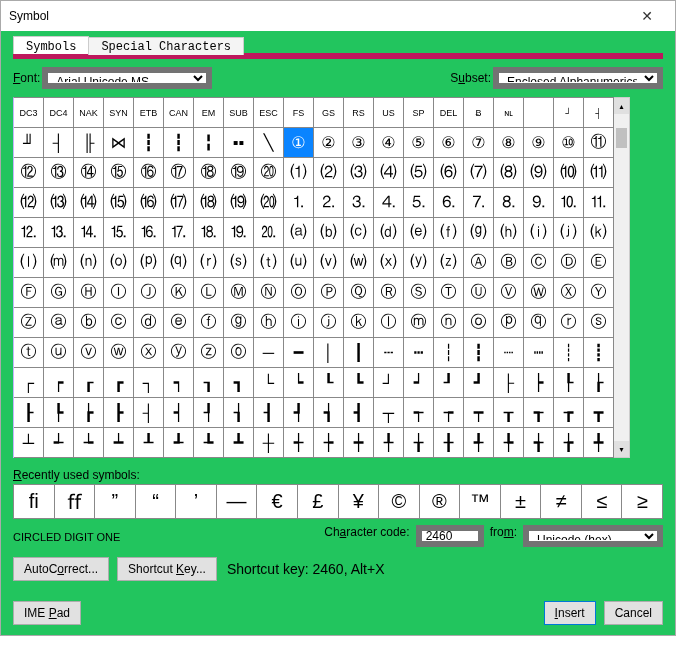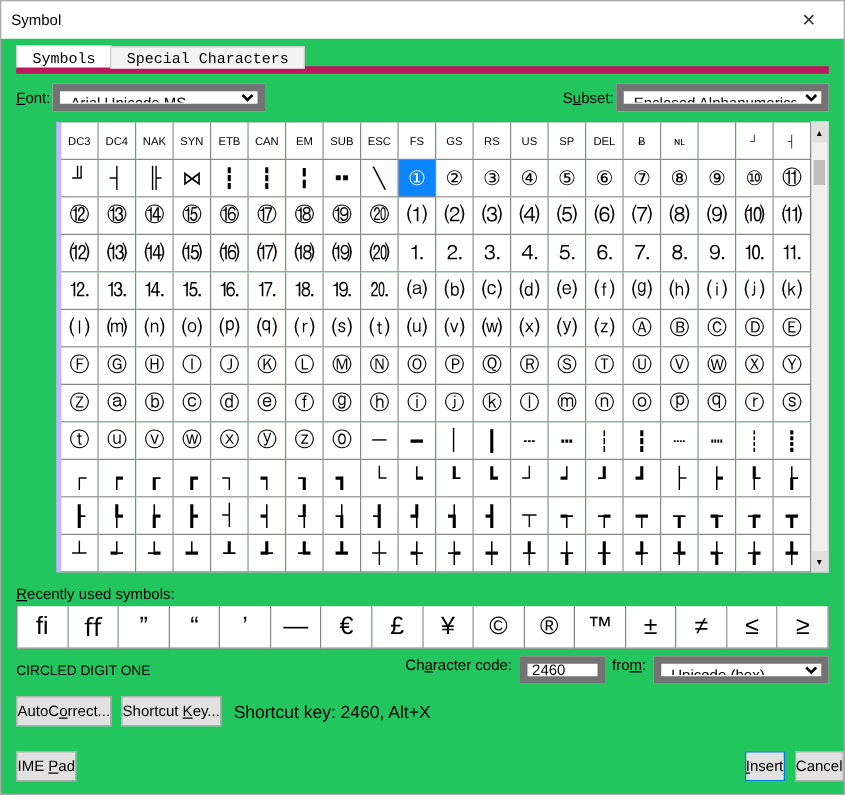--- a/index.html
+++ b/index.html
@@ -11,39 +11,39 @@
   .content { padding:4px 12px 12px 12px; }
   .tabs { display:flex; height:24px; border-bottom:6px solid #be185d;font-family:Liberation Mono, monospace; }
   .tab { padding:3px 12px; border:1px solid #ccc; border-bottom:none; background:#fff; position:relative; top:1px; margin-right:-1px; }
   .tab.inactive { background:#f4f4f4; top:2px; padding-top:2px; }
   .row { display:flex; align-items:center; margin-top:8px; gap:2px; }
   select, input[type=text] { font: inherit; padding:1px 4px; border:6px solid #737373; background:#fff; height:22px; }
   .font-row select { flex:0 0 170px; width:170px; }
   .spacer { flex:1; }
   .subset-select { width:170px; }
   .grid-wrap { margin-top:8px; display:flex; }
-  .grid { display:grid; grid-template-columns: repeat(20, 30px); grid-auto-rows:30px; border-top:1px solid #888; border-left:4px solid #c4b5fd;margin-left:32px; }
+  .grid { display:grid; grid-template-columns: repeat(20, 30px); grid-auto-rows:30px; border-top:1px solid #888; border-left:1px solid #c4b5fd; }
   .cell { border-right:1px solid #888; border-bottom:1px solid #888; display:flex; align-items:center; justify-content:center; font-size:16px; font-family: "Arial Unicode MS","Segoe UI Symbol",sans-serif; background:#fff; overflow:hidden; }
   .cell.tiny { font-size:9px; line-height:8px; text-align:center; }
   .cell.sel { background:#0a84ff; color:#fff; }
   .scroll { width:16px; border:1px solid #ccc; border-left:none; position:relative; background:#f0f0f0; }
   .scroll .arrow { height:16px; background:#e0e0e0; display:flex; align-items:center; justify-content:center; font-size:8px; }
   .scroll .thumb { position:absolute; left:2px; right:2px; top:30px; height:20px; background:#c0c0c0; }
   .recent-label { margin-top:10px; }
   .recent-grid { display:grid; grid-template-columns: repeat(16, 1fr); grid-auto-rows:34px; border-top:1px solid #888; border-left:1px solid #888; margin-top:2px; }
   .recent-grid .cell { font-size:20px; }
   .char-name { margin-top:12px; font-size:11px; }
   .code-row { display:flex; align-items:flex-start; gap:6px; margin-top:-18px; }
   .code-row .spacer2{flex:1;}
   .code-row input { width:68px; }
   .from-sel { width:140px; }
-  .btn { font:inherit; padding:3px 0; border:1px solid #adadad; background:#e1e1e1; height:24px; cursor:default; }
+  .btn { font:inherit; padding:3px 10px; border:1px solid #adadad; background:#e1e1e1; height:24px; cursor:default; }
   .btn.default { border:1px solid #0078d7; }
   .bottom-btns { display:flex; gap:8px; margin-top:10px; align-items:center; }
-  .footer { position:absolute; bottom:10px; left:12px; right:0; display:flex; gap:8px; }
+  .footer { position:absolute; bottom:10px; left:12px; right:12px; display:flex; gap:8px; }
   .footer .spacer3{flex:1;}
   .shortcut-txt { font-size:14px; margin-left:2px; }
   .und { text-decoration:underline; }
 </style>
 </head>
 <body>
 
 <div class="window">
   <div class="titlebar">
     <span class="title">Symbol</span>

